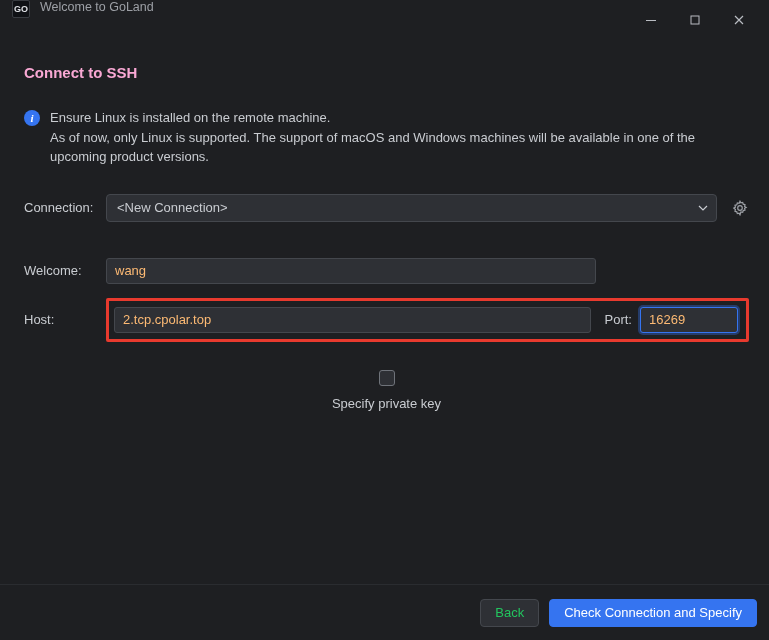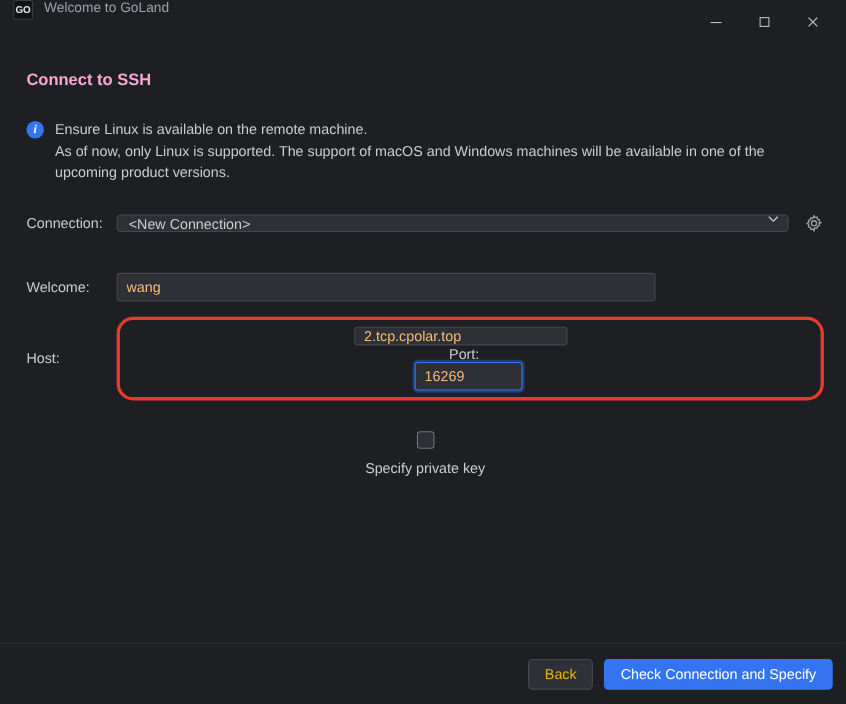--- a/index.html
+++ b/index.html
@@ -96,26 +96,26 @@
       color: #c9ccd1;
     }
     .select-wrap {
       flex: 1;
       display: flex;
       align-items: center;
       gap: 14px;
     }
     .select {
       flex: 1;
-      height: 16px;
+      height: 28px;
       background: #2e3035;
       border: 1px solid #44474d;
       border-radius: 4px;
       display: flex;
-      align-items: flex-start;
+      align-items: center;
       justify-content: space-between;
       padding: 0 8px 0 10px;
       color: #c9ccd1;
       cursor: pointer;
     }
     .select svg { fill: #b9bcc2; }
     .gear-btn {
       width: 18px;
       height: 18px;
       display: flex;
@@ -137,25 +137,24 @@
       outline: none;
     }
     .input.focused {
       border-color: #3574f0;
       box-shadow: 0 0 0 2px rgba(53,116,240,0.35);
     }
     .username-input { width: 490px; }
 
     .highlight-box {
       border: 3px solid #e83a2e;
-      border-radius: 15px;
+      border-radius: 2px;
       padding: 6px 8px 6px 5px;
       display: flex;
       align-items: center;
-      flex-direction: column;
     }
     .highlight-box .input { }
     .host-input { flex: 1; margin-right: 14px; }
     .port-label { margin-right: 8px; color: #c9ccd1; }
     .port-input { width: 98px; position: relative; }
 
     .checkbox-row {
       display: flex;
       align-items: center;
       gap: 10px;
@@ -188,21 +187,21 @@
       font-size: 13px;
       display: flex;
       align-items: center;
       justify-content: center;
       cursor: pointer;
       border: 1px solid transparent;
     }
     .btn-secondary {
       background: #2e3035;
       border-color: #44474d;
-      color: #eab308;
+      color: #22c55e;
     }
     .btn-primary {
       background: #3574f0;
       color: #ffffff;
       border-color: #3574f0;
     }
   </style>
 </head>
 <body>
 
@@ -228,21 +227,21 @@
     </div>
   </div>
 </div>
 
 <div class="content">
   <h1 class="page-title">Connect to SSH</h1>
 
   <div class="info-row">
     <div class="info-icon">i</div>
     <div class="info-text">
-      <p>Ensure Linux is available on the remote machine.</p>
+      <p>Ensure Linux is installed on the remote machine.</p>
       <p>As of now, only Linux is supported. The support of macOS and Windows machines will be available in one of the upcoming product versions.</p>
     </div>
   </div>
 
   <div class="form-row">
     <div class="form-label">Connection:</div>
     <div class="select-wrap">
       <div class="select">
         <span>&lt;New Connection&gt;</span>
         <svg width="10" height="6" viewBox="0 0 10 6">

